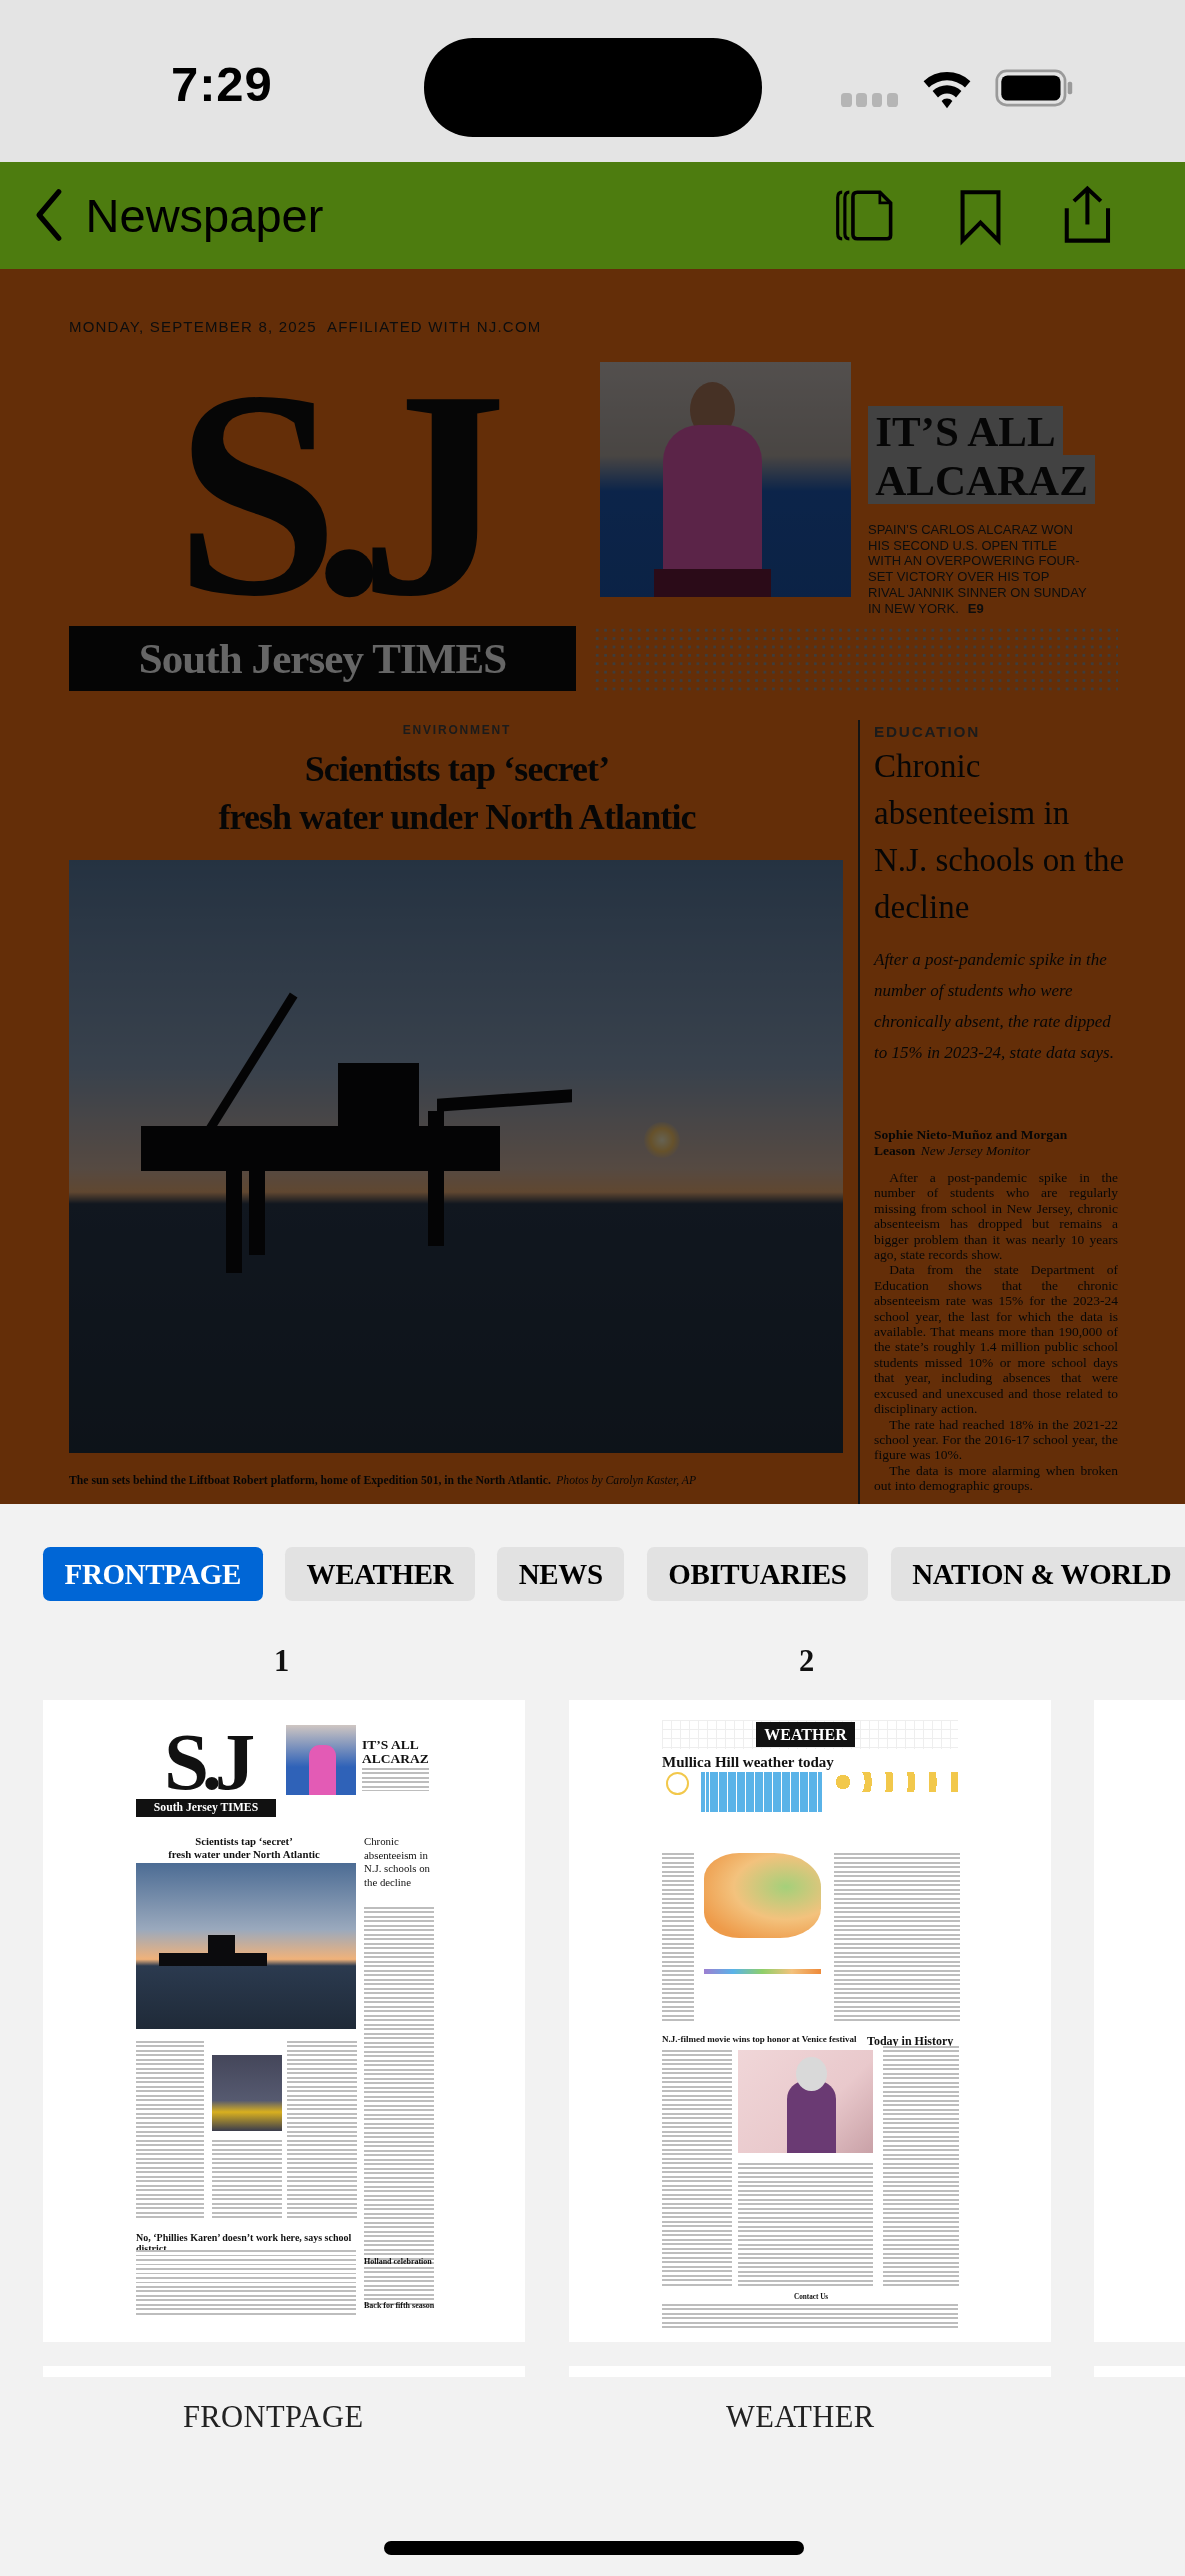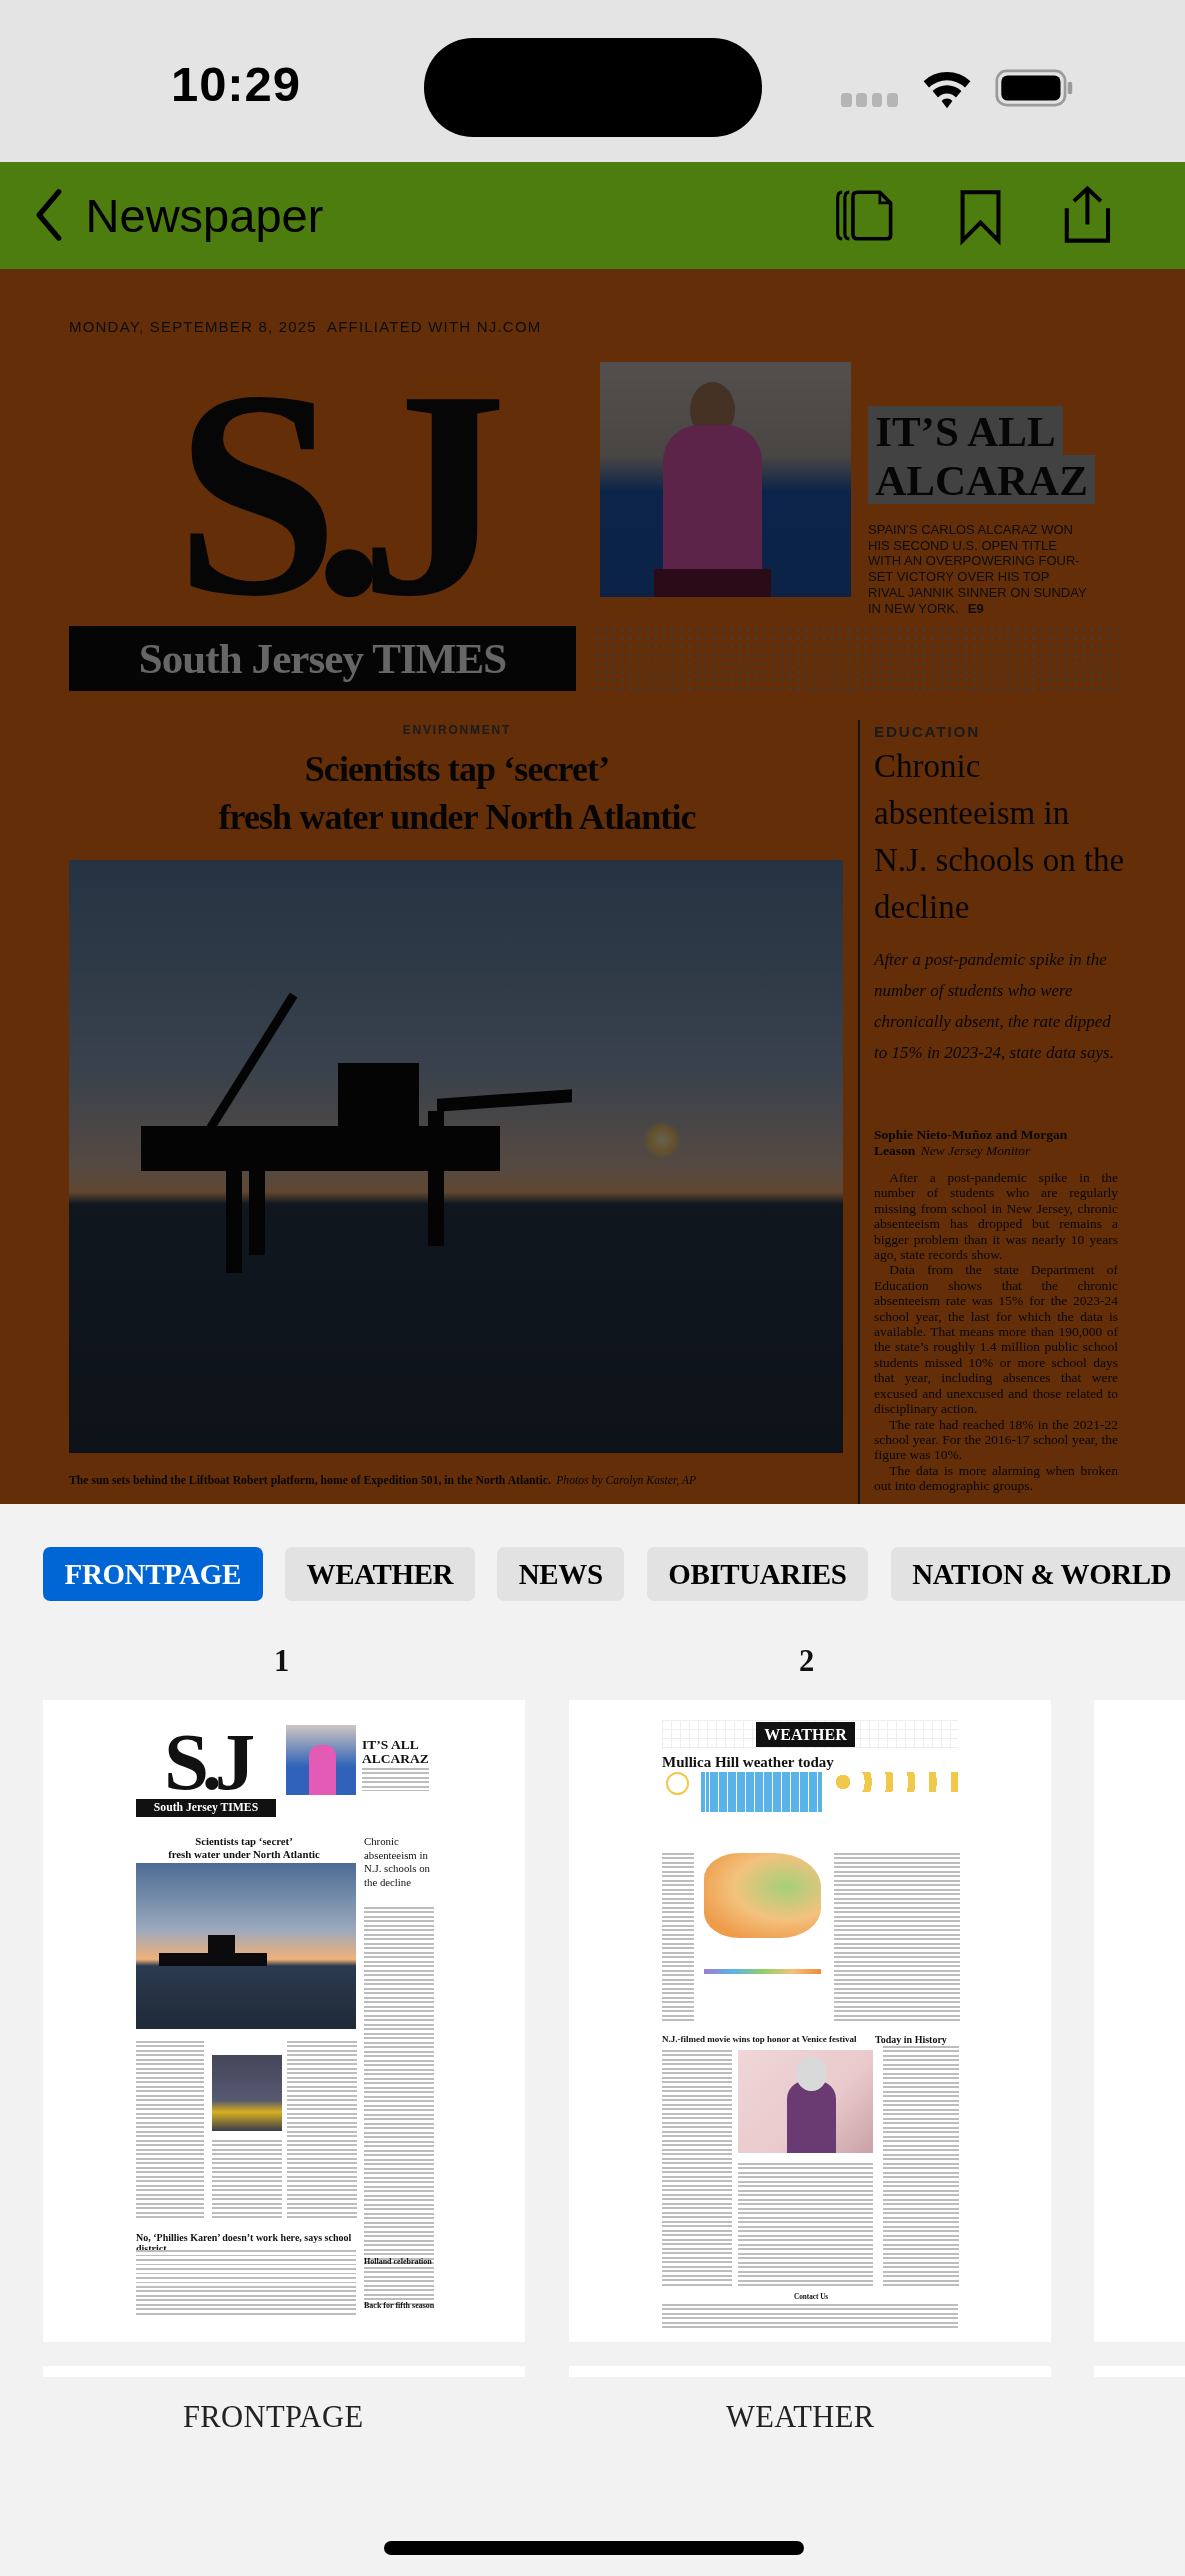--- a/index.html
+++ b/index.html
@@ -80,21 +80,21 @@
   .line-block { position: absolute; background-image: repeating-linear-gradient(180deg, #bdbdbd 0 1.8px, transparent 1.8px 4.5px); }
 
   .home-indicator { position: absolute; left: 384px; top: 2541px; width: 420px; height: 14.4px; border-radius: 7.2px; background: #000; }
 </style>
 </head>
 <body>
 
 <div class="screen">
 
   <div class="status-bar">
-    <div class="status-time">10:29</div>
+    <div class="status-time">7:29</div>
     <div class="dynamic-island"></div>
     <div class="signal">
         <span></span>
         <span></span>
         <span></span>
         <span></span>
       </div>
     <svg class="wifi" viewBox="0 0 60 50">
       <path d="M4 18 A38 38 0 0 1 56 18 L50 25 A29 29 0 0 0 10 25 Z" fill="#000"></path>
       <path d="M14 29 A23 23 0 0 1 46 29 L40 36 A14 14 0 0 0 20 36 Z" fill="#000"></path>
@@ -237,21 +237,21 @@
     <div class="line-block" style="left:265px; top:153px; width:126px; height:171px;"></div>
     <div class="line-block" style="left:93px; top:153px; width:32px; height:171px;"></div>
     <div style="position:absolute; left:135px; top:269px; width:117px; height:5.4px; background:linear-gradient(90deg,#9d7fd1,#5ab3e8,#8fcf6a,#f3c27d,#ee8a3a);"></div>
     <div class="mini" style="left:93px; top:334px; font-weight:700; font-size:9px;">N.J.-filmed movie wins top honor at Venice festival</div>
     <div class="mini-photo" style="left:169px; top:350px; width:135px; height:103px; background:linear-gradient(135deg,#f0d6d8 0%,#e9c9cc 60%,#c9a1a7 100%);">
         <div style="position:absolute;left:49px;top:31px;width:49px;height:72px;background:#6a3a73;border-radius:18px 18px 0 0"></div>
         <div style="position:absolute;left:58px;top:7.2px;width:30.5px;height:34px;background:#d9d9d9;border-radius:50%"></div>
       </div>
     <div class="line-block" style="left:93px; top:350px; width:70px; height:238px;"></div>
     <div class="line-block" style="left:169px; top:463px; width:135px; height:126px;"></div>
-    <div class="mini" style="left:306px; top:334px; font-weight:700; font-size:10px;">Today in History</div>
+    <div class="mini" style="left:298px; top:334px; font-weight:700; font-size:12px;">Today in History</div>
     <div class="line-block" style="left:314px; top:346px; width:76px; height:243px;"></div>
     <div class="mini" style="left:225px; top:593px; font-weight:700; font-size:7.2px;text-align:center;">Contact Us</div>
     <div class="line-block" style="left:93px; top:604px; width:296px; height:27px;"></div>
   </div>
   <div class="thumb-strip" style="left:569px"></div>
   <div class="thumb-label" style="left:726px">WEATHER</div>
 
   <div class="thumb" style="left:1094px; width:108px;"></div>
   <div class="thumb-strip" style="left:1094px; width:108px;"></div>
 

